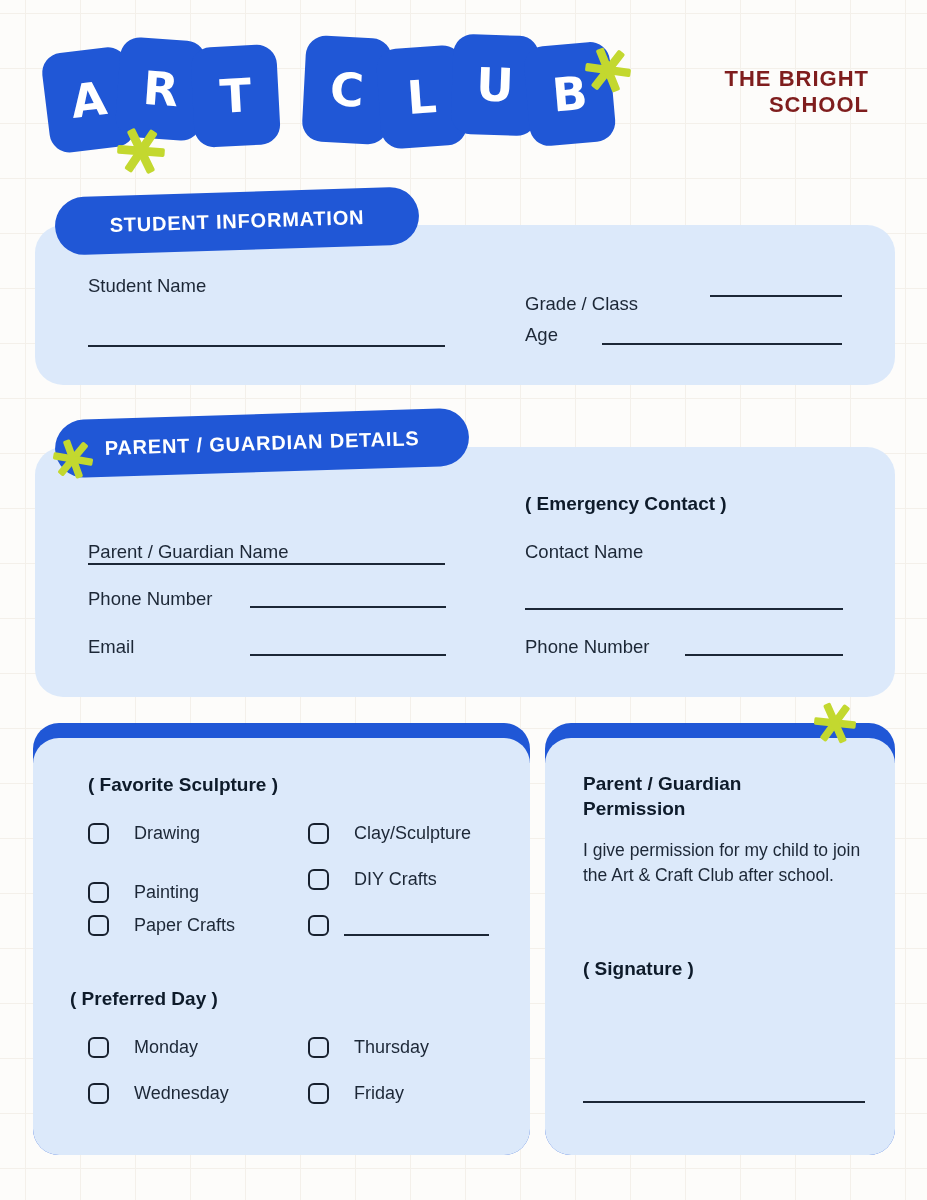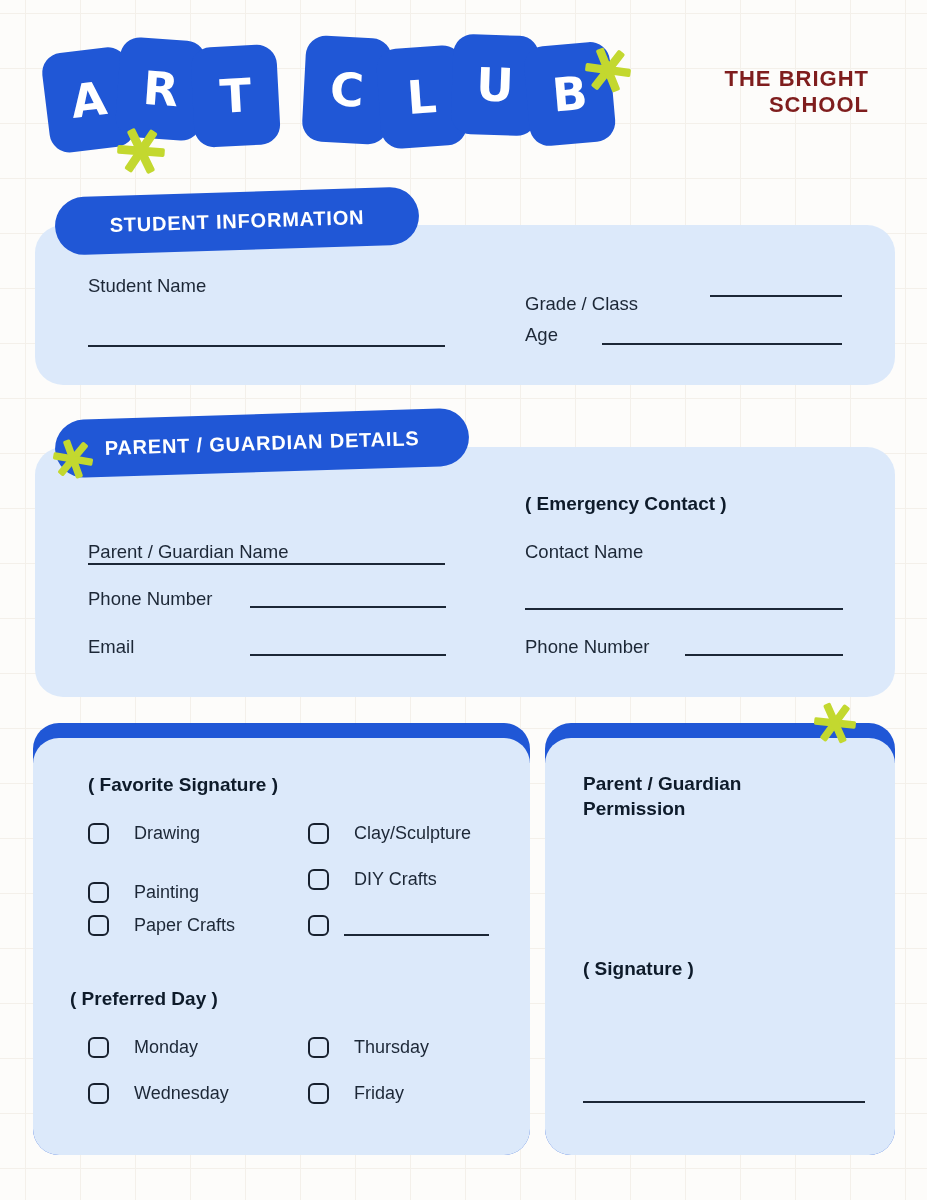--- a/index.html
+++ b/index.html
@@ -149,21 +149,21 @@
 
   <span class="lbl lbl-b" style="left:490px;top:46px;">( Emergency Contact )</span>
   <span class="lbl" style="left:490px;top:94px;">Contact Name</span>
   <span class="line" style="left:490px;top:161px;width:318px;"></span>
   <span class="lbl" style="left:490px;top:189px;">Phone Number</span>
   <span class="line" style="left:650px;top:207px;width:158px;"></span>
 </div>
 
 <div class="bottom-card" id="activities-card">
   <div class="card-inner">
-    <span class="lbl lbl-b" style="left:55px;top:36px;">( Favorite Signature )</span>
+    <span class="lbl lbl-b" style="left:55px;top:36px;">( Favorite Sculpture )</span>
 
     <div class="chk-row" style="left:55px;top:85px;">
       <span class="chk"></span>
       <span class="chk-label">Drawing</span>
     </div>
     <div class="chk-row" style="left:55px;top:144px;">
       <span class="chk"></span>
       <span class="chk-label">Painting</span>
     </div>
     <div class="chk-row" style="left:55px;top:177px;">
@@ -201,16 +201,17 @@
     <div class="chk-row" style="left:275px;top:345px;">
       <span class="chk"></span>
       <span class="chk-label">Friday</span>
     </div>
   </div>
 </div>
 
 <div class="bottom-card" id="permission-card">
   <div class="card-inner">
     <div class="perm-title">Parent / Guardian Permission</div>
+    <div class="perm-body">I give permission for my child to join the Art &amp; Craft Club after school.</div>
     <span class="lbl lbl-b sig-label">( Signature )</span>
     <span class="line" style="left:38px;top:363px;width:282px;"></span>
   </div>
 </div>
 
 </body></html>

